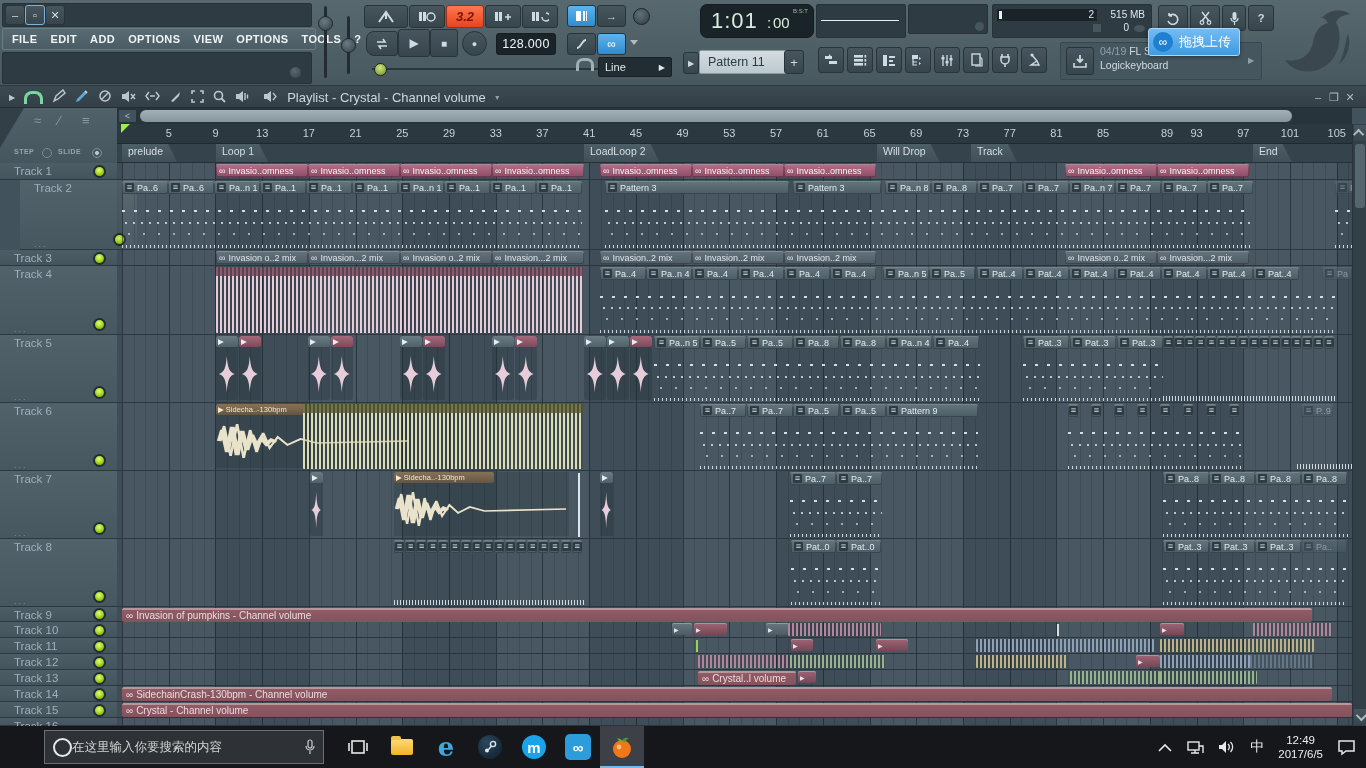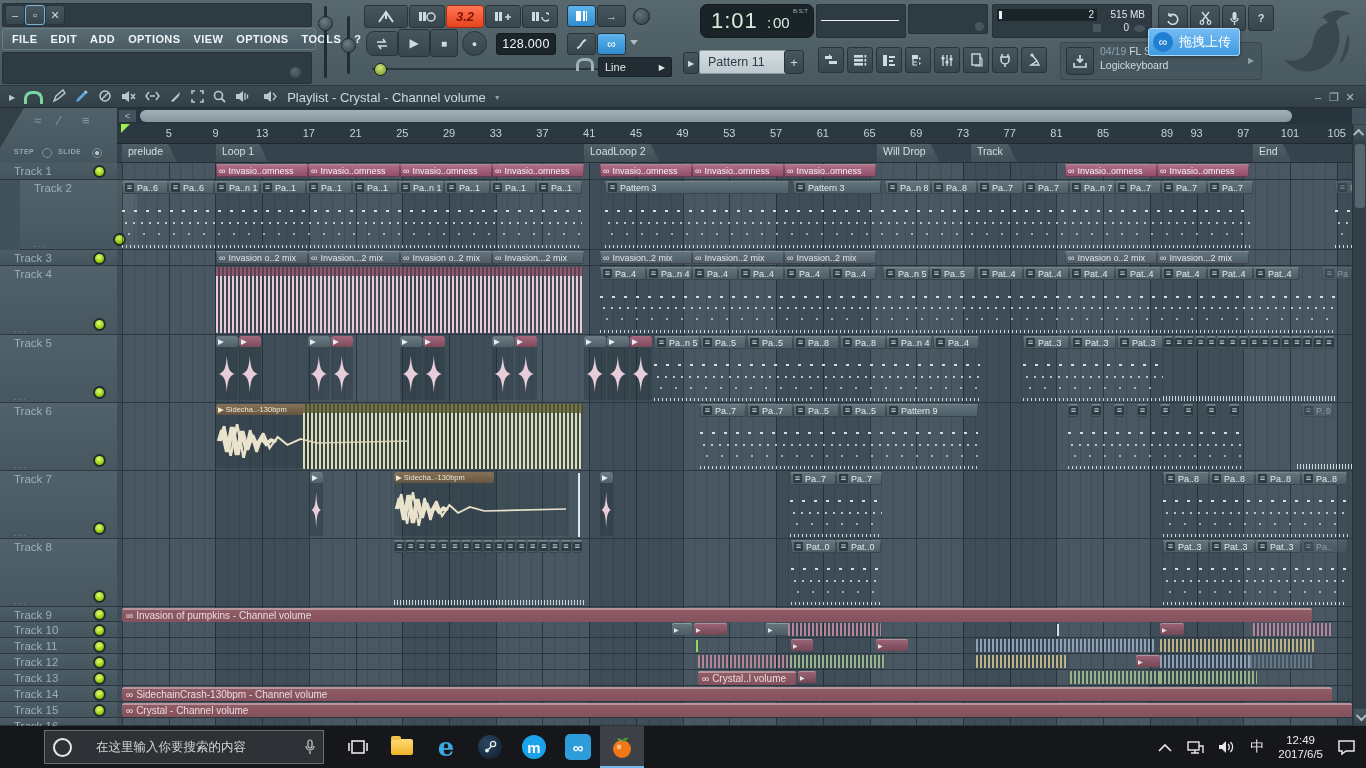--- a/index.html
+++ b/index.html
@@ -106,21 +106,21 @@
     background-size:100% 2px,100% 2px,100% 2px,100% 3px;
     background-position:0 28%,3px 52%,6px 74%,0 99%;background-repeat:no-repeat;}
   .ticks{position:absolute;bottom:2px;height:5px;background:repeating-linear-gradient(90deg,#cfd8dd 0 1px,transparent 1px 3px);}
   .vline{position:absolute;top:2px;bottom:2px;width:2px;background:#dfe6ea;}
   .vline.g{background:#9adf60;}
   #vscroll{left:1352px;top:124px;width:14px;height:602px;background:#333f47;border-left:1px solid #27323a;box-sizing:border-box;}
   .sbtn{position:absolute;left:1px;width:12px;height:16px;background:linear-gradient(#47565e,#37454c);display:flex;align-items:center;justify-content:center;}
   .chev{width:6px;height:6px;border-left:2px solid #aebbc2;border-top:2px solid #aebbc2;}
   
   #taskbar{left:0;top:726px;width:1366px;height:42px;background:#16171b;display:flex;align-items:center;z-index:50;}
-  #search-box{display:flex;align-items:center;gap:24px;background:#2e3136;border:1px solid #6b6f75;height:32px;width:262px;padding:0 8px;}
+  #search-box{display:flex;align-items:center;gap:0;background:#2e3136;border:1px solid #6b6f75;height:32px;width:262px;padding:0 8px;}
   #search-box .ring{width:15px;height:15px;border-radius:50%;border:2px solid #e8e8e8;}
   #search-text{color:#d5d5d5;font-size:12.5px;flex:1;}
   .tb-ic{width:44px;height:42px;display:flex;align-items:center;justify-content:center;}
   .tb-active{background:#3d4147;box-shadow:inset 0 -2px 0 #76b9ed;}
   .tray{display:flex;align-items:center;color:#e8e8e8;}
   #clock{font-size:11.5px;line-height:14px;text-align:center;color:#eee;}
   .folder{width:22px;height:16px;background:linear-gradient(#ffd977,#f0b429);border-radius:2px;position:relative;}
   .folder::before{content:"";position:absolute;left:0;top:-3px;width:10px;height:4px;background:#f0c24a;border-radius:2px 2px 0 0;}
   .appcirc{width:24px;height:24px;border-radius:50%;display:flex;align-items:center;justify-content:center;color:#fff;font-weight:bold;}
 </style>

